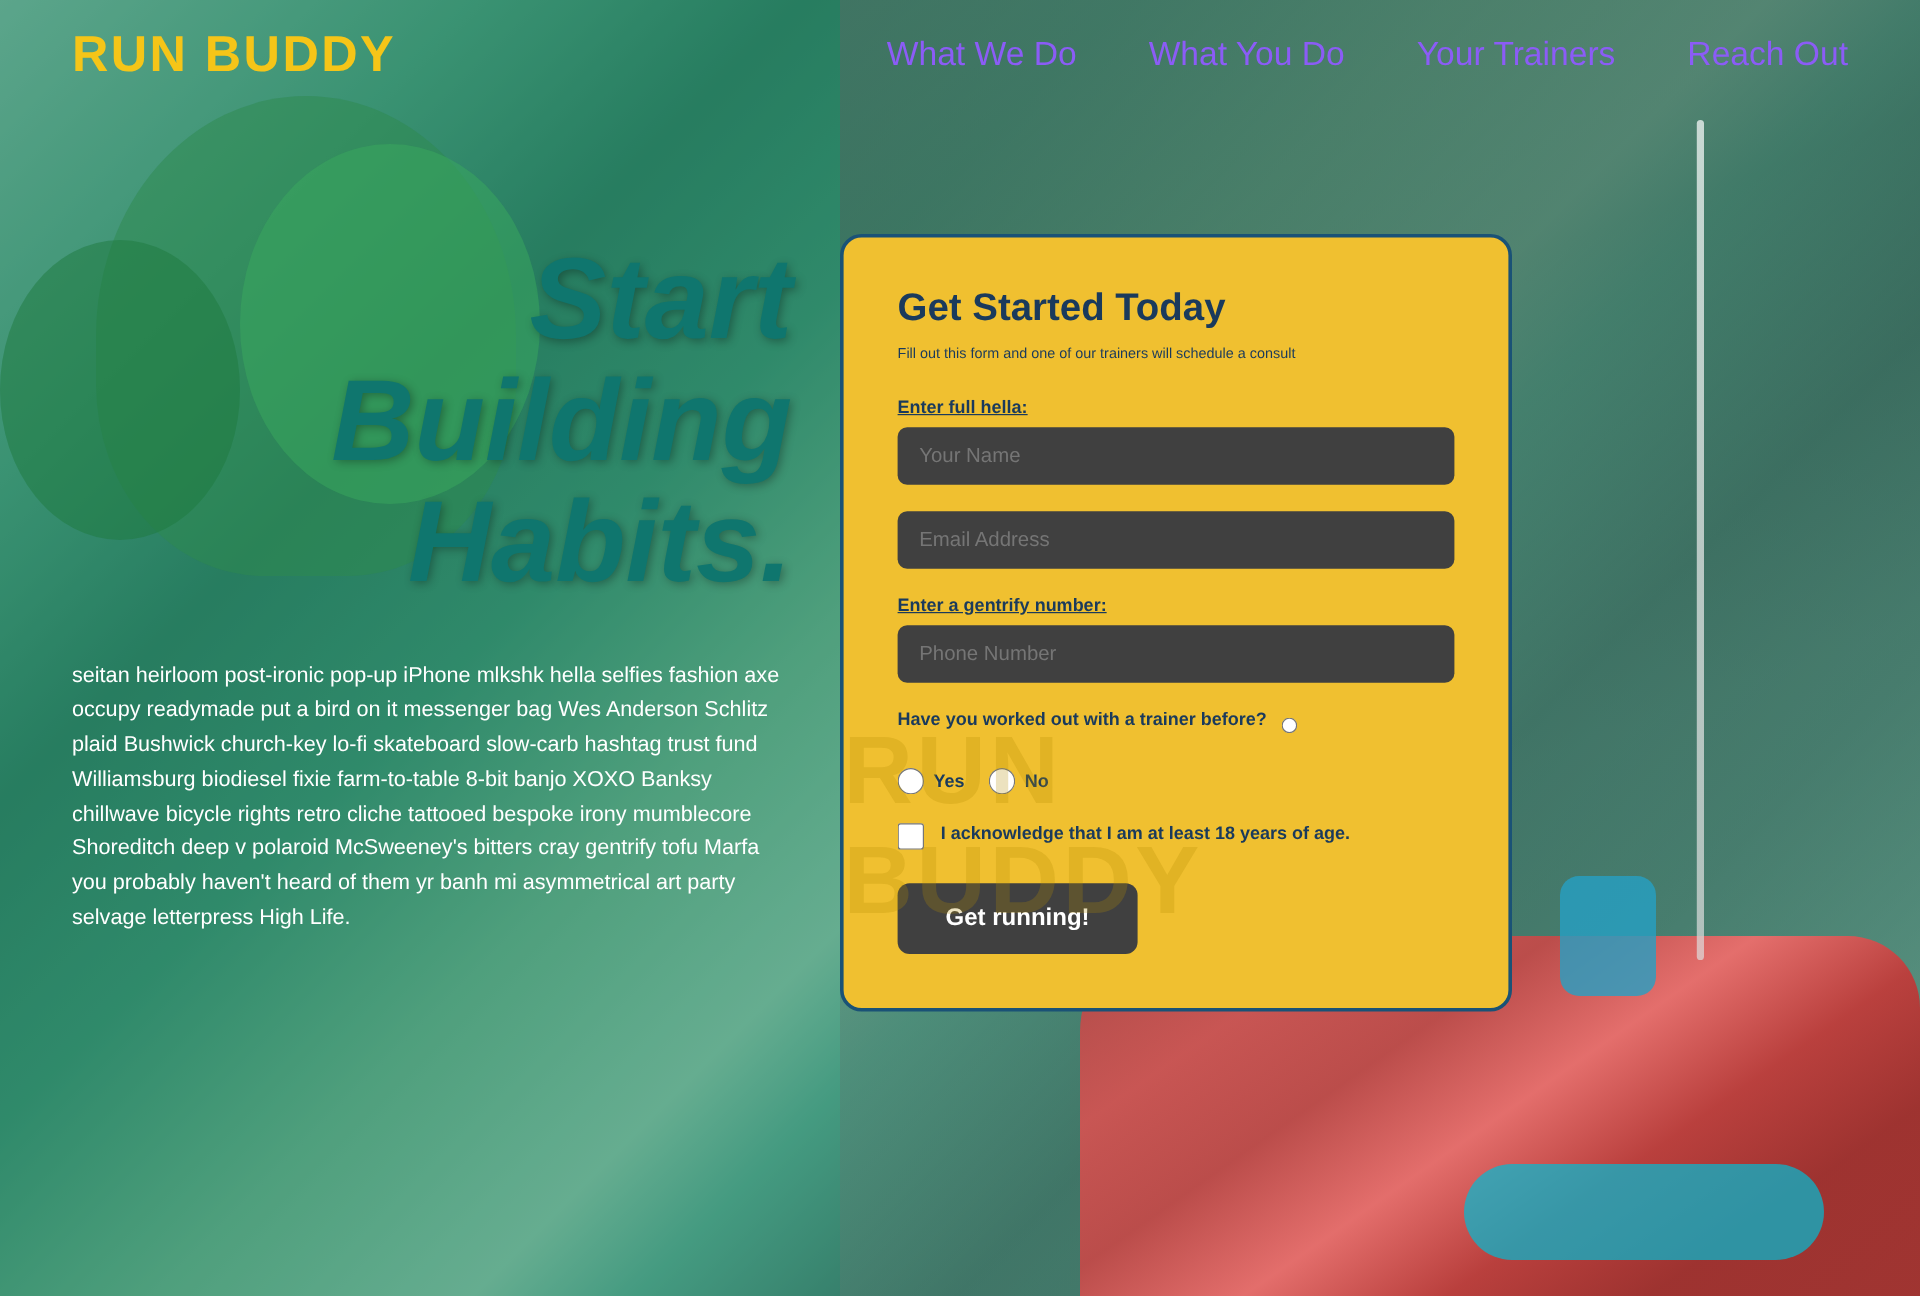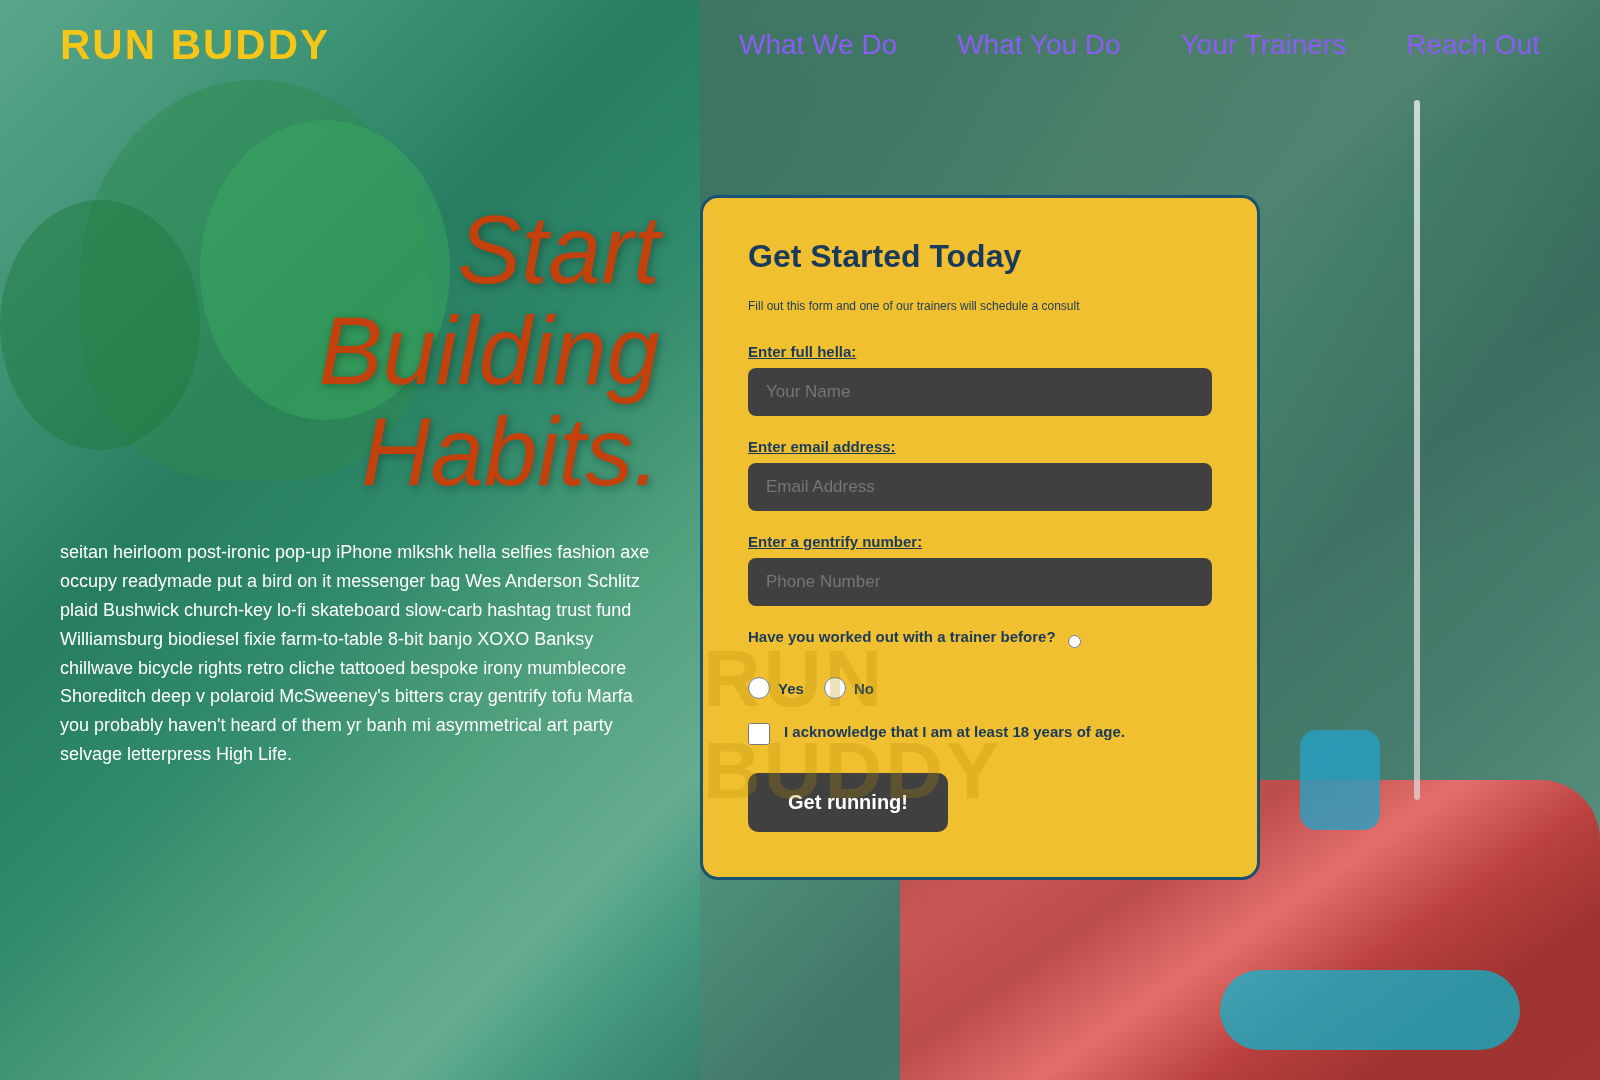--- a/index.html
+++ b/index.html
@@ -139,25 +139,25 @@
       position: absolute;
       left: 60px;
       top: 200px;
       width: 600px;
       z-index: 10;
       text-align: right;
     }
 
     .hero-headline {
       font-size: 96px;
-      font-weight: 400;
+      font-weight: 700;
       font-style: italic;
-      color: #c2410c;
+      color: #0f766e;
       line-height: 1.05;
-      margin-bottom: 36px;
+      margin-bottom: 46px;
       text-shadow: 2px 2px 8px rgba(0,0,0,0.3);
     }
 
     .hero-body {
       font-size: 18px;
       color: #ffffff;
       line-height: 1.6;
       text-align: left;
     }
 
@@ -171,21 +171,21 @@
       border-radius: 18px;
       padding: 40px 45px 45px 45px;
       z-index: 20;
       border: 3px solid #1a5276;
     }
 
     .form-title {
       font-size: 32px;
       font-weight: 900;
       color: #1a3a5c;
-      margin-bottom: 22px;
+      margin-bottom: 10px;
     }
 
     .form-subtitle {
       font-size: 12px;
       color: #1a3a5c;
       margin-bottom: 28px;
       line-height: 1.5;
     }
 
     .form-group {
@@ -406,21 +406,20 @@
 
   <h2 class="form-title">Get Started Today</h2>
   <p class="form-subtitle">Fill out this form and one of our trainers will schedule a consult</p>
 
   <div class="form-group">
     <label class="form-label">Enter full hella:</label>
     <input class="form-input" type="text" placeholder="Your Name" style="">
   </div>
 
   <div class="form-group">
-    <label class="form-label">Enter email address:</label>
     <input class="form-input" type="email" placeholder="Email Address" style="">
   </div>
 
   <div class="form-group">
     <label class="form-label">Enter a gentrify number:</label>
     <input class="form-input" type="tel" placeholder="Phone Number" style="">
   </div>
 
   <div>
     <div class="trainer-q-row">

